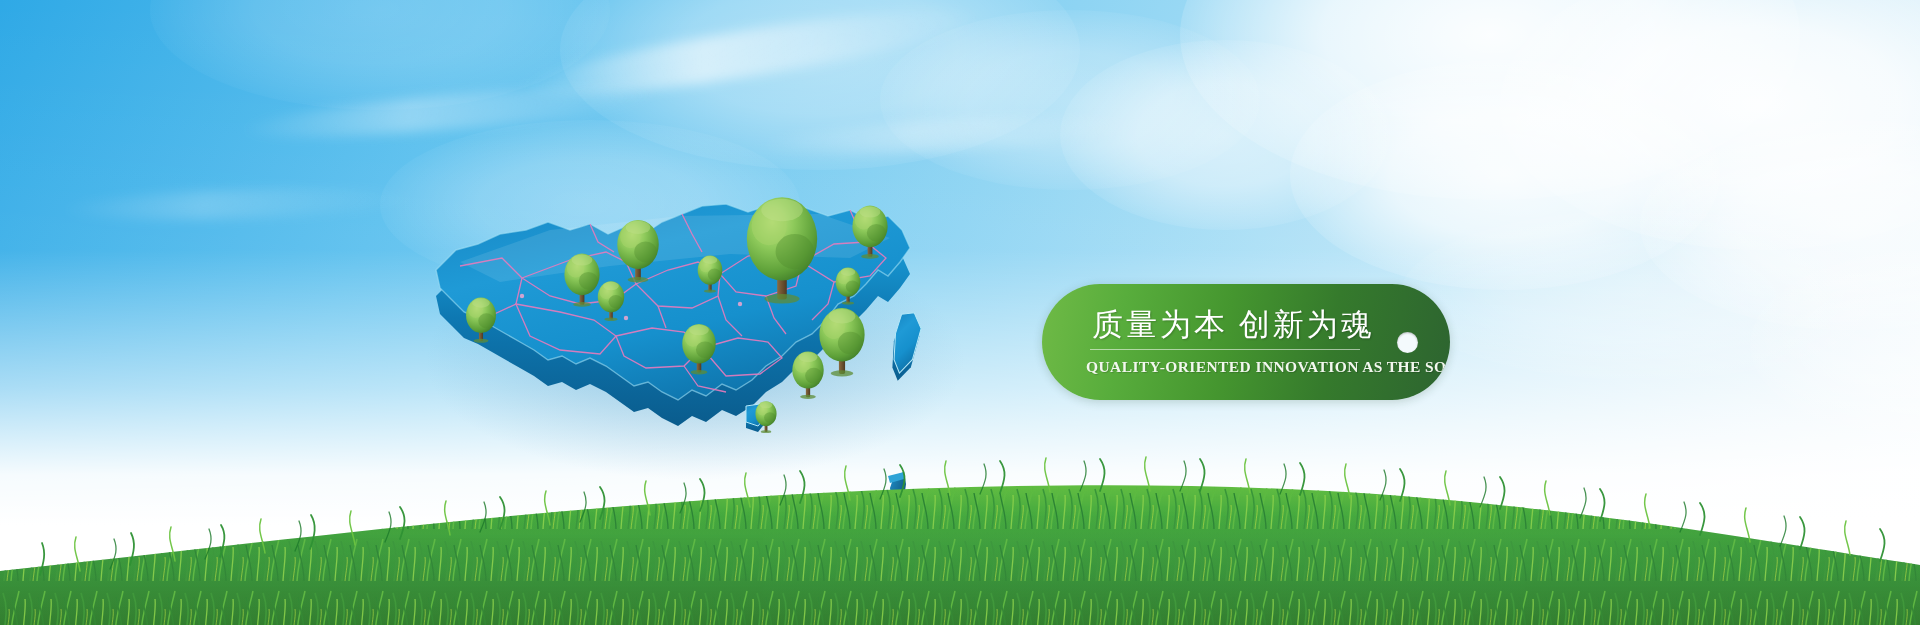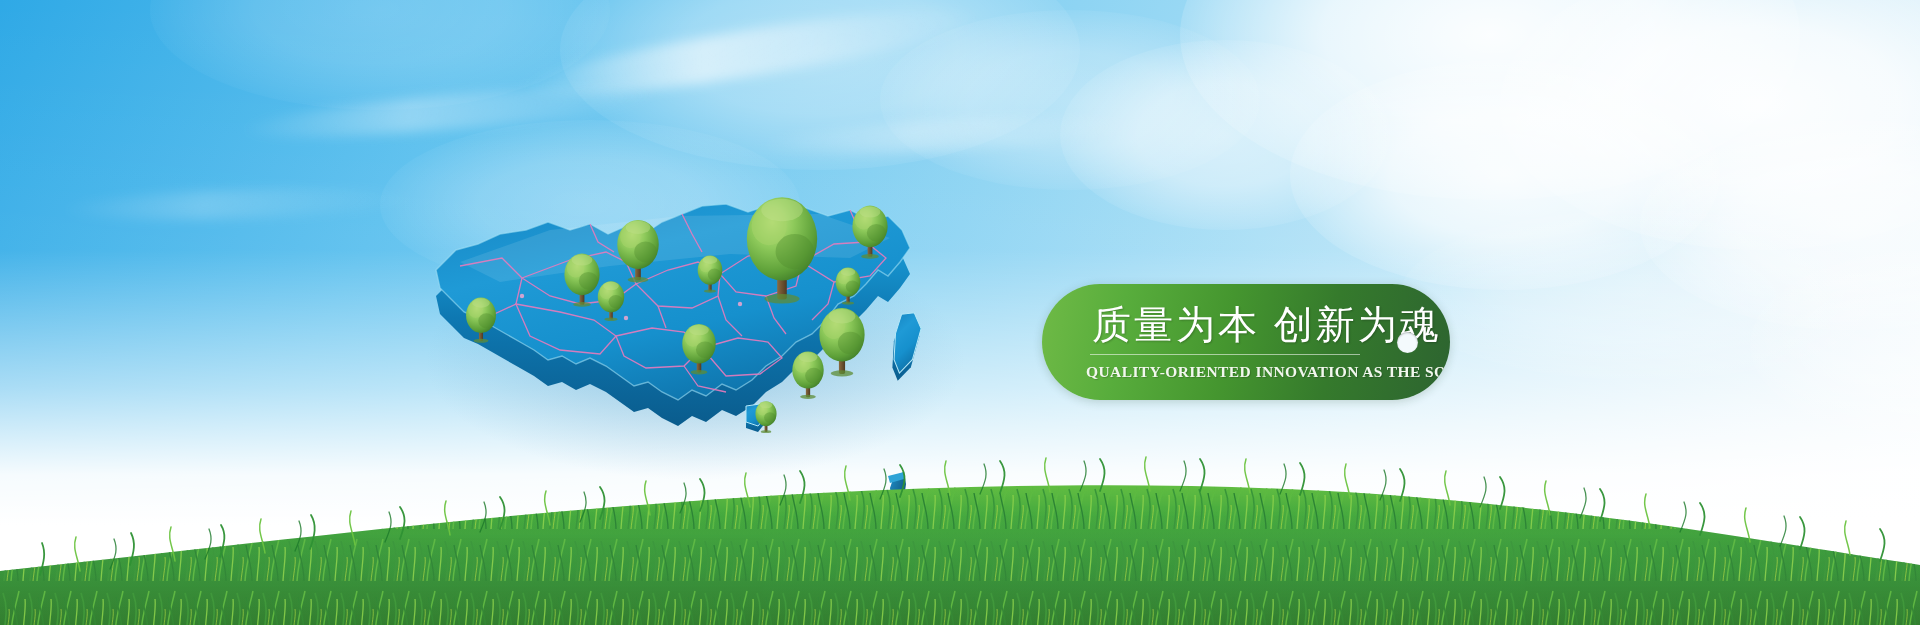--- a/index.html
+++ b/index.html
@@ -95,22 +95,22 @@
     position: absolute;
     left: 44px;
     top: 14px;
     right: 88px;
     bottom: 14px;
     display: flex;
     flex-direction: column;
     justify-content: center;
   }
   .badge-title {
-    font-family: Liberation Sans, sans-serif;
-    font-size: 39px;
+    font-family: Liberation Serif, serif;
+    font-size: 31px;
     line-height: 1.12;
     color: #ffffff;
     letter-spacing: 3px;
     white-space: nowrap;
     text-shadow: 1px 1px 2px rgba(0,0,0,.22);
     padding-left: 6px;
   }
   .badge-rule {
     height: 1px;
     background: rgba(255,255,255,0.55);

